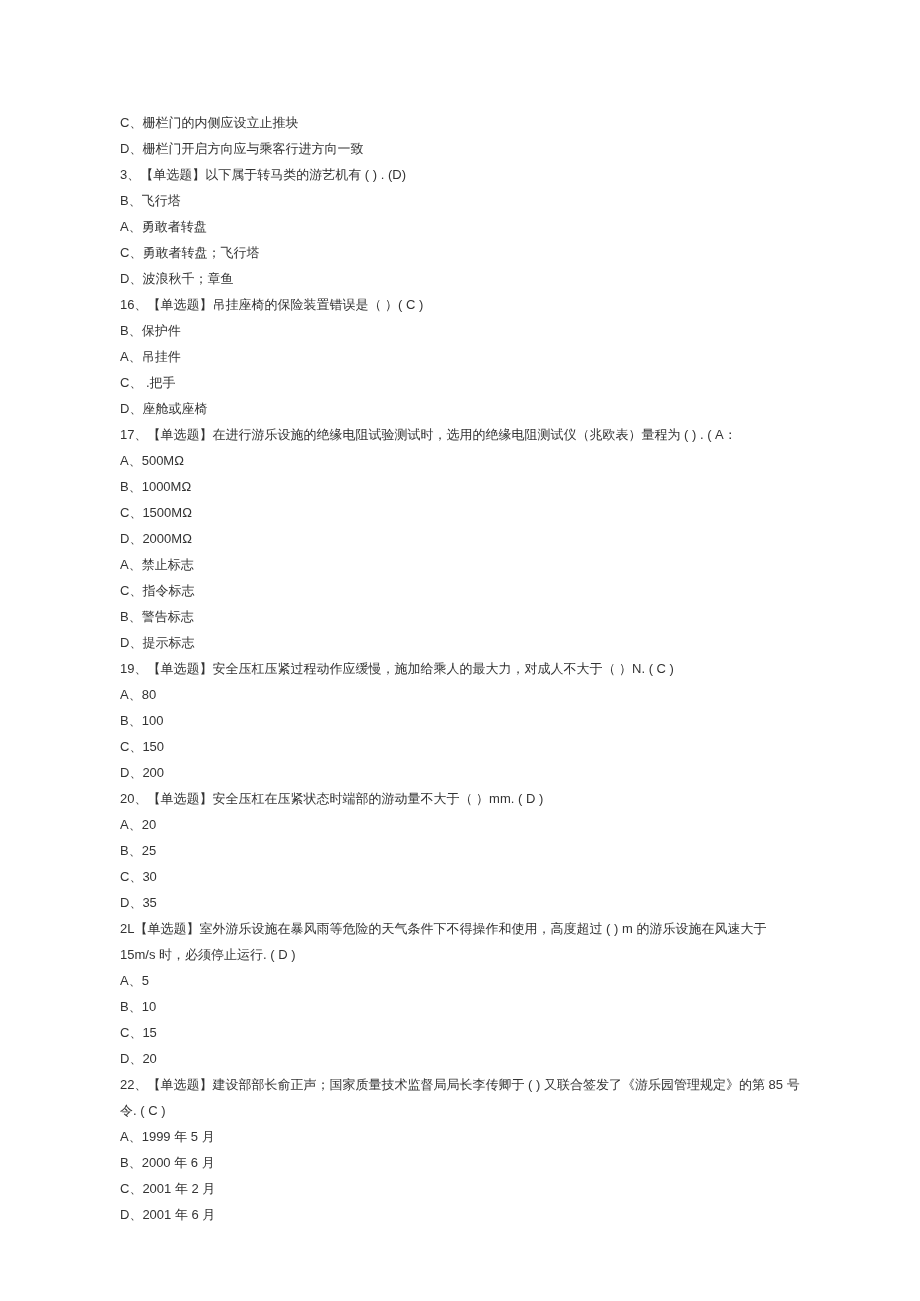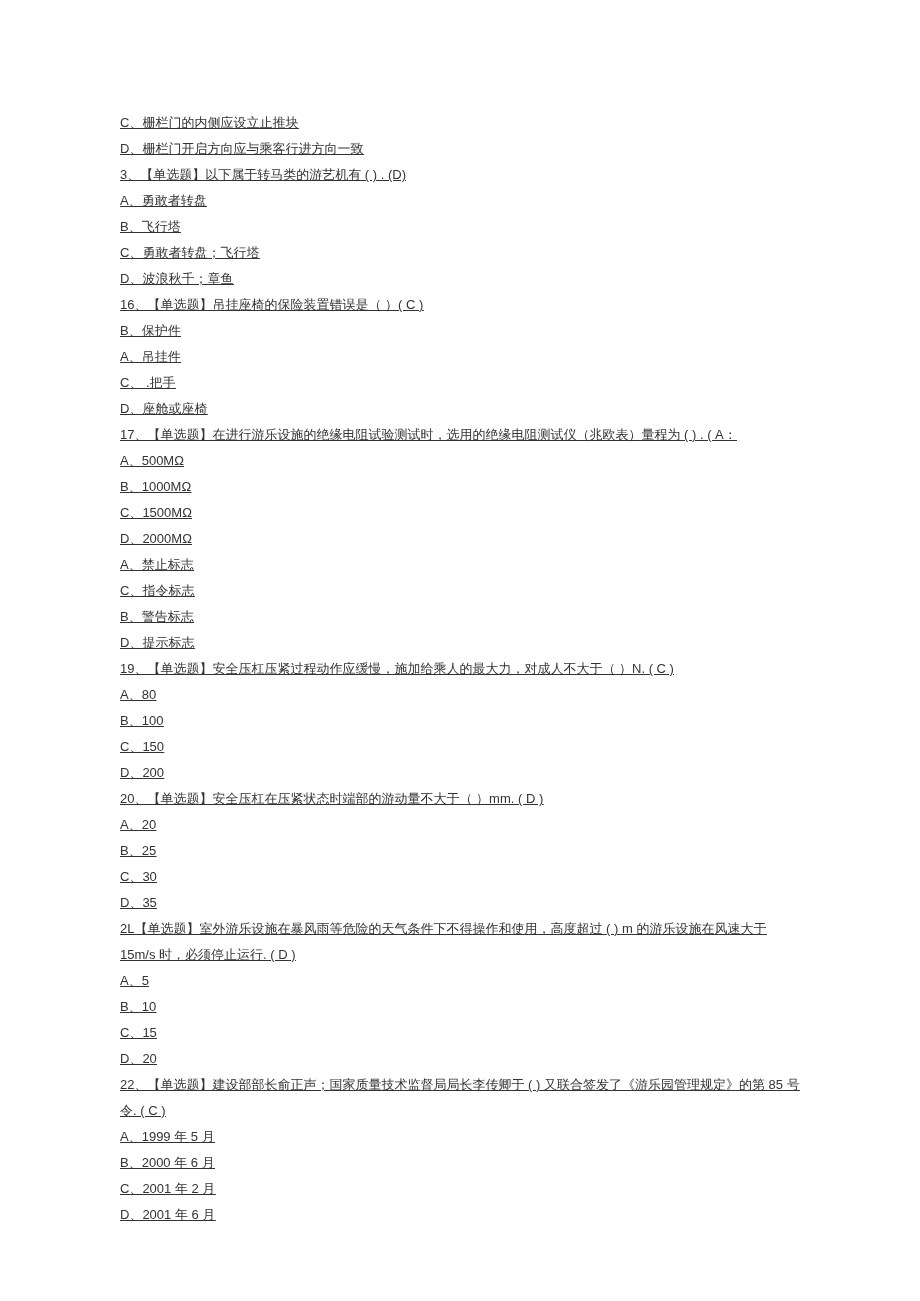--- a/index.html
+++ b/index.html
@@ -1,19 +1,18 @@
 <!DOCTYPE html>
 <html><head>
   <meta charset="utf-8">
   <style>
     * {
       margin: 0;
       padding: 0;
       box-sizing: border-box;
-      text-decoration: underline;
     }
     body {
       background: #ffffff;
       font-family: "SimSun", "Microsoft YaHei", sans-serif;
       font-size: 13px;
       color: #333333;
       padding: 110px 120px 60px 120px;
       width: 920px;
       line-height: 2.0;
     }
@@ -22,22 +21,22 @@
       white-space: normal;
     }
   </style>
 </head>
 <body>
 
 <div>
   <span class="line">C、栅栏门的内侧应设立止推块</span>
   <span class="line">D、栅栏门开启方向应与乘客行进方向一致</span>
   <span class="line">3、【单选题】以下属于转马类的游艺机有 (   ) . (D)</span>
+  <span class="line">B、飞行塔</span>
   <span class="line">A、勇敢者转盘</span>
-  <span class="line">B、飞行塔</span>
   <span class="line">C、勇敢者转盘；飞行塔</span>
   <span class="line">D、波浪秋千；章鱼</span>
   <span class="line">16、【单选题】吊挂座椅的保险装置错误是（ ）( C )</span>
   <span class="line">B、保护件</span>
   <span class="line">A、吊挂件</span>
   <span class="line">C、 .把手</span>
   <span class="line">D、座舱或座椅</span>
   <span class="line">17、【单选题】在进行游乐设施的绝缘电阻试验测试时，选用的绝缘电阻测试仪（兆欧表）量程为 ( ) . ( A：</span>
   <span class="line">A、500MΩ</span>
   <span class="line">B、1000MΩ</span>

